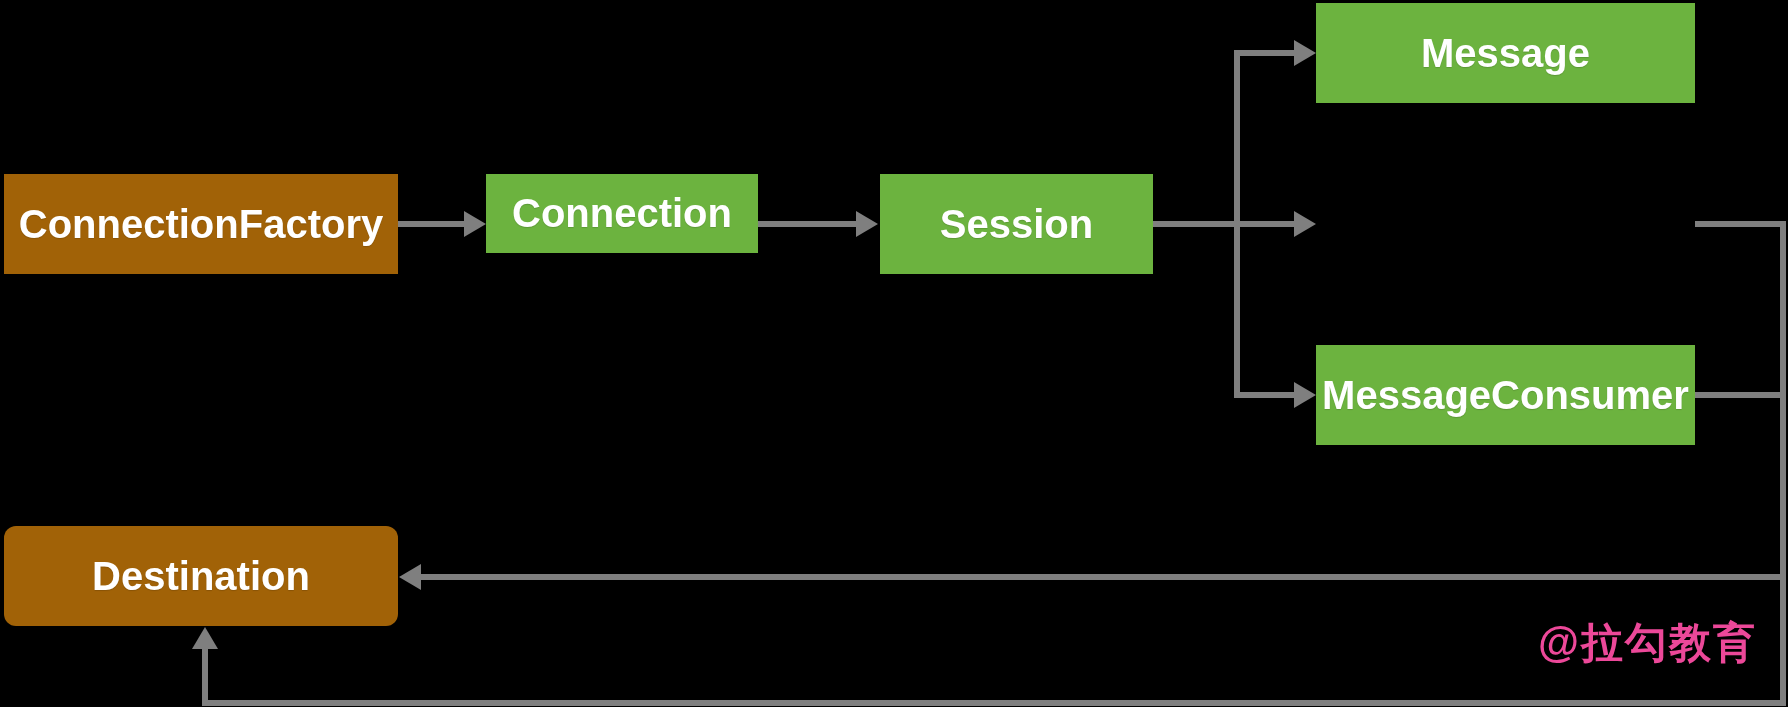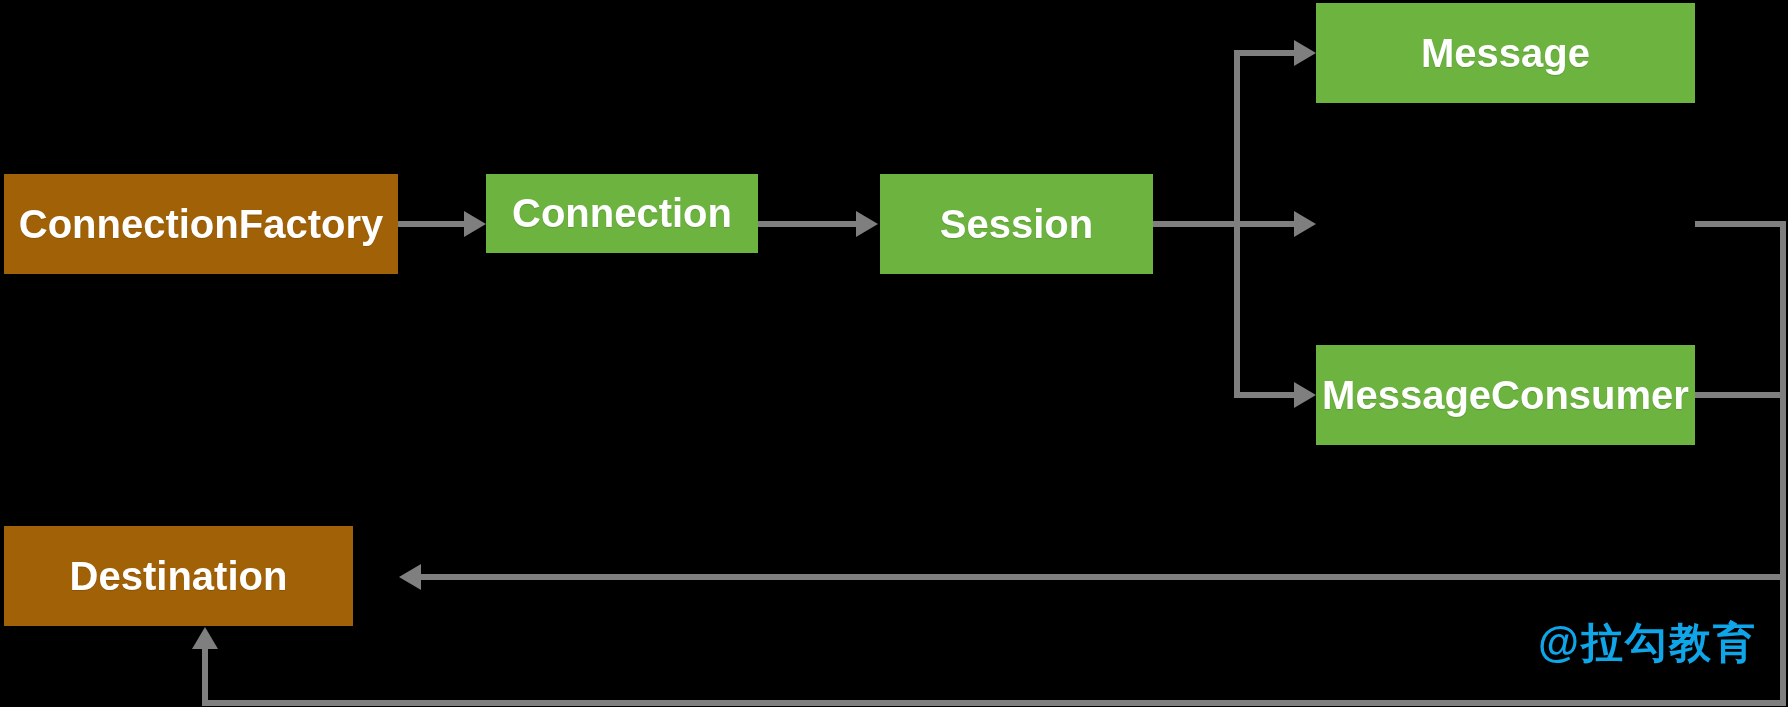--- a/index.html
+++ b/index.html
@@ -13,41 +13,41 @@
     text-shadow:0 1px 1px rgba(0,0,0,.15);
   }
   .node.orange{background:#a16207;}
   .node.green{background:#6CB33F;}
   .shaft{position:absolute;background:#7F7F7F;}
   .ah{position:absolute;width:0;height:0;}
   .ah.r{border-top:13px solid transparent;border-bottom:13px solid transparent;border-left:22px solid #7F7F7F;}
   .ah.l{border-top:13px solid transparent;border-bottom:13px solid transparent;border-right:22px solid #7F7F7F;}
   .ah.u{border-left:13px solid transparent;border-right:13px solid transparent;border-bottom:22px solid #7F7F7F;}
   .watermark{
-    position:absolute;left:1538px;top:620px;color:#0ea5e9;
+    position:absolute;left:1538px;top:620px;color:#ec4899;
     font-size:42px;font-weight:700;letter-spacing:2px;line-height:1.1;
   }
 </style>
 </head>
 <body>
 
 <div class="stage">
 
   <div class="node orange" style="left:4px;top:174px;width:394px;height:100px;">ConnectionFactory</div>
 
   <div class="node green" style="left:486px;top:174px;width:272px;height:79px;">Connection</div>
 
   <div class="node green" style="left:880px;top:174px;width:273px;height:100px;">Session</div>
 
   <div class="node green" style="left:1316px;top:3px;width:379px;height:100px;">Message</div>
 
 
   <div class="node green" style="left:1316px;top:345px;width:379px;height:100px;">MessageConsumer</div>
 
-  <div class="node orange" style="left:4px;top:526px;width:349px;height:100px;">Destination</div>
+  <div class="node orange" style="left:4px;top:526px;width:394px;height:100px;border-radius:12px;">Destination</div>
 
   <div class="shaft" style="left:398px;top:221px;width:66px;height:6px;"></div>
   <div class="ah r" style="left:464px;top:211px;"></div>
 
   <div class="shaft" style="left:758px;top:221px;width:98px;height:6px;"></div>
   <div class="ah r" style="left:856px;top:211px;"></div>
 
   <div class="shaft" style="left:1153px;top:221px;width:141px;height:6px;"></div>
   <div class="ah r" style="left:1294px;top:211px;"></div>
 

